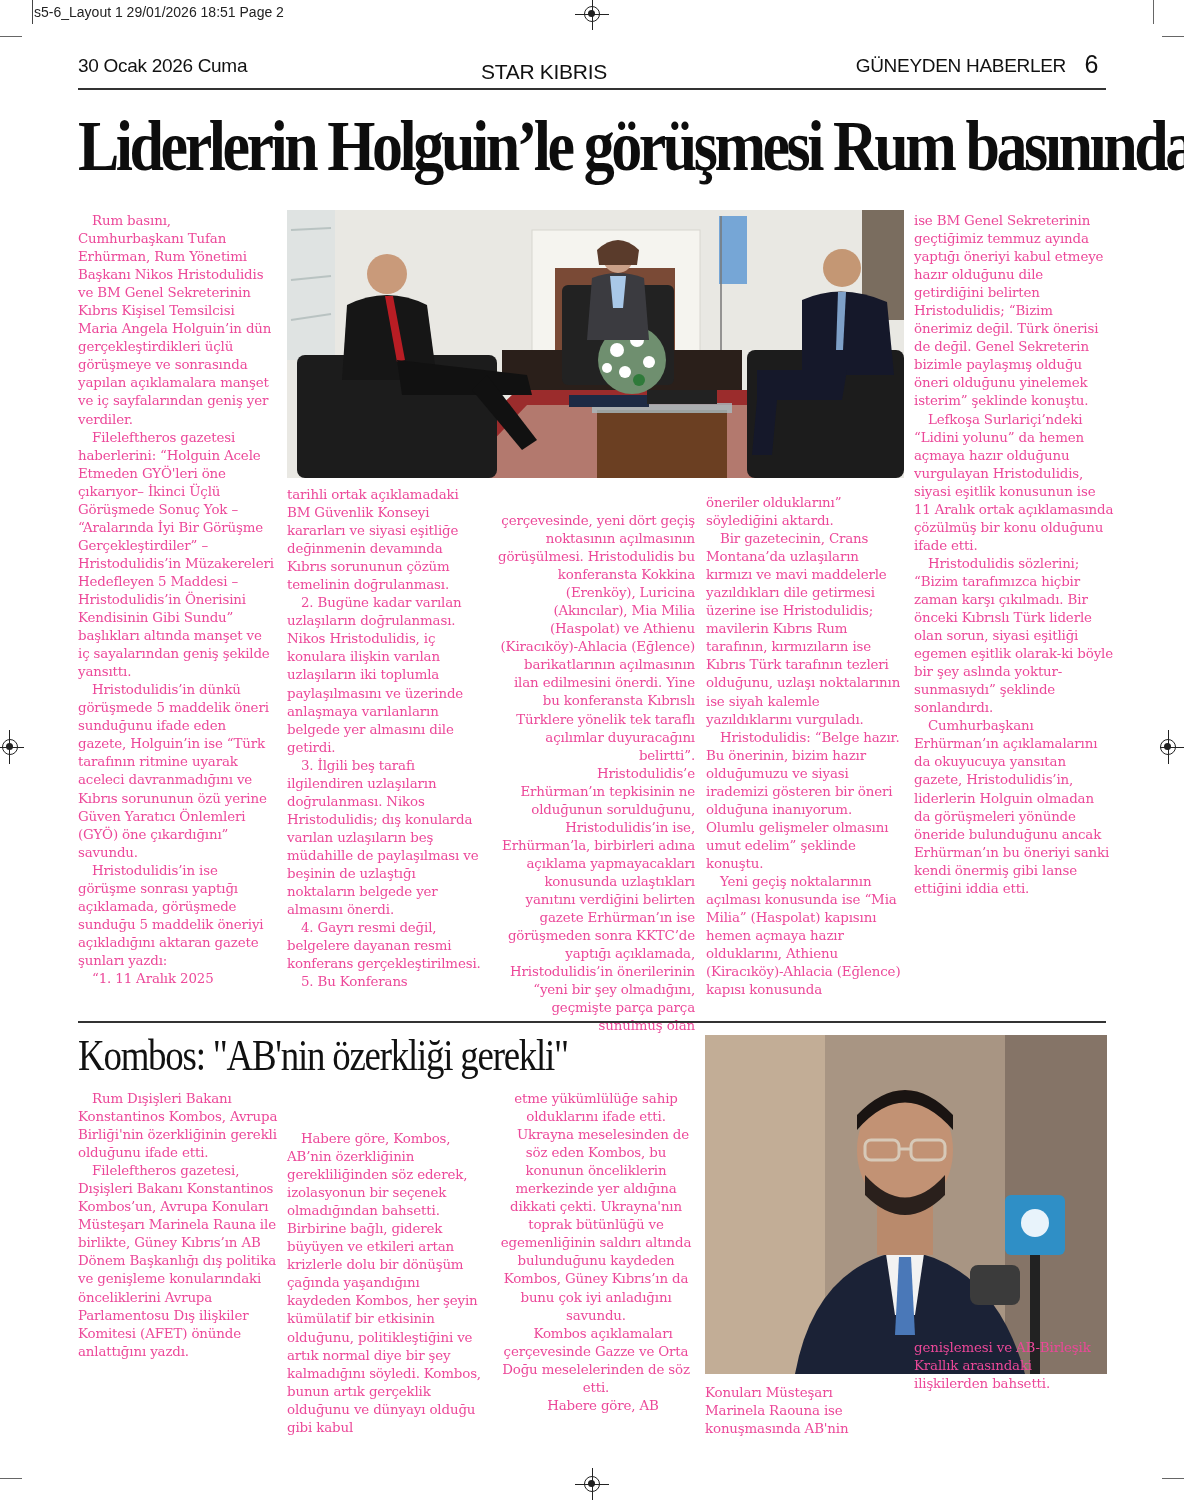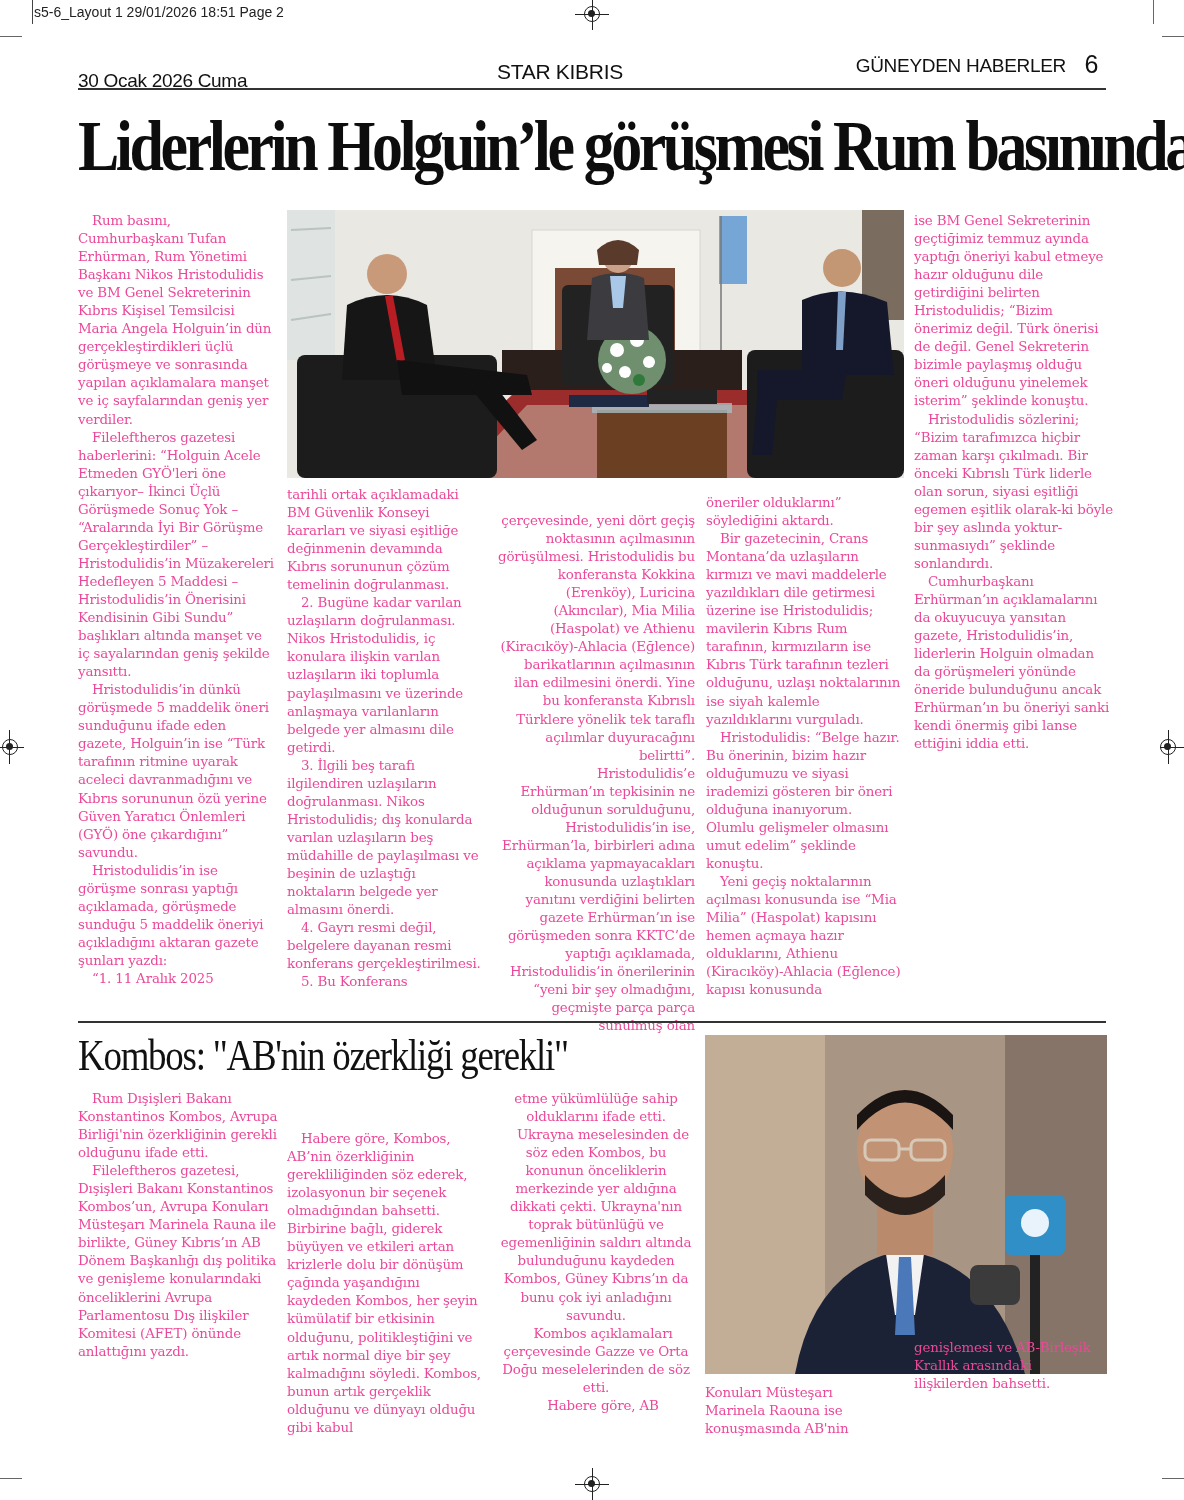--- a/index.html
+++ b/index.html
@@ -8,22 +8,22 @@
   .slug{left:34px;top:4px;font-family:"Liberation Sans",sans-serif;font-size:14px;color:#222;}
   .slug-bar{left:32px;top:0;width:1px;height:24px;background:#444;}
   .crop-h{height:1px;background:#666;}
   .crop-v{width:1px;background:#666;}
   .regmark{width:16px;height:16px;border:1.5px solid #222;border-radius:50%;box-sizing:border-box;}
   .regmark::before{content:"";position:absolute;left:3px;top:3px;width:7px;height:7px;border-radius:50%;background:#222;}
   .regmark-line-h{height:1px;background:#222;width:34px;}
   .regmark-line-v{width:1px;background:#222;height:34px;}
 
   .hdr{top:55px;font-family:"Liberation Sans",sans-serif;font-size:19px;letter-spacing:-0.3px;color:#111;}
-  .hdr-date{left:78px;margin-top:15px;}
-  .hdr-paper{left:0;width:1088px;text-align:center;top:60px;font-size:21px;padding-left:16px;}
+  .hdr-date{left:78px;}
+  .hdr-paper{left:0;width:1088px;text-align:center;top:60px;font-size:21px;}
   .hdr-section{right:118px;font-size:19px;}
   .hdr-page{right:86px;top:50px;font-size:25px;}
   .hdr-rule{left:78px;top:88px;width:1028px;height:1.5px;background:#333;}
 
   .headline{left:78px;top:104px;width:1030px;font-family:"Liberation Serif",serif;font-weight:bold;font-size:72px;line-height:84px;letter-spacing:-4px;transform:scaleX(0.86);transform-origin:left top;white-space:nowrap;color:#0d0d0d;}
 
   .col{font-family:"DejaVu Serif",serif;font-size:13.4px;line-height:18.05px;letter-spacing:-0.15px;color:#ec4899;}
   .col p{margin:0;text-indent:14px;}
   .col p.noindent{text-indent:0;}
 
@@ -142,20 +142,21 @@
 
 <div class="abs col" style="left:706px;top:486px;width:198px;margin-top:8px;">
   <p class="noindent">öneriler olduklarını” söylediğini aktardı.</p>
   <p>Bir gazetecinin, Crans Montana’da uzlaşıların kırmızı ve mavi maddelerle yazıldıkları dile getirmesi üzerine ise Hristodulidis; mavilerin Kıbrıs Rum tarafının, kırmızıların ise Kıbrıs Türk tarafının tezleri olduğunu, uzlaşı noktalarının ise siyah kalemle yazıldıklarını vurguladı.</p>
   <p>Hristodulidis: “Belge hazır. Bu önerinin, bizim hazır olduğumuzu ve siyasi irademizi gösteren bir öneri olduğuna inanıyorum. Olumlu gelişmeler olmasını umut edelim” şeklinde konuştu.</p>
   <p>Yeni geçiş noktalarının açılması konusunda ise “Mia Milia” (Haspolat) kapısını hemen açmaya hazır olduklarını, Athienu (Kiracıköy)-Ahlacia (Eğlence) kapısı konusunda</p>
 </div>
 
 <div class="abs col" style="left:914px;top:212px;width:200px;">
   <p class="noindent">ise BM Genel Sekreterinin geçtiğimiz temmuz ayında yaptığı öneriyi kabul etmeye hazır olduğunu dile getirdiğini belirten Hristodulidis; “Bizim önerimiz değil. Türk önerisi de değil. Genel Sekreterin bizimle paylaşmış olduğu öneri olduğunu yinelemek isterim” şeklinde konuştu.</p>
+  <p>Lefkoşa Surlariçi’ndeki “Lidini yolunu” da hemen açmaya hazır olduğunu vurgulayan Hristodulidis, siyasi eşitlik konusunun ise 11 Aralık ortak açıklamasında çözülmüş bir konu olduğunu ifade etti.</p>
   <p>Hristodulidis sözlerini; “Bizim tarafımızca hiçbir zaman karşı çıkılmadı. Bir önceki Kıbrıslı Türk liderle olan sorun, siyasi eşitliği egemen eşitlik olarak-ki böyle bir şey aslında yoktur-sunmasıydı” şeklinde sonlandırdı.</p>
   <p>Cumhurbaşkanı Erhürman’ın açıklamalarını da okuyucuya yansıtan gazete, Hristodulidis’in, liderlerin Holguin olmadan da görüşmeleri yönünde öneride bulunduğunu ancak Erhürman’ın bu öneriyi sanki kendi önermiş gibi lanse ettiğini iddia etti.</p>
 </div>
 
 <div class="abs divider"></div>
 
 <div class="abs headline2">Kombos: "AB'nin özerkliği gerekli"</div>
 
 <div class="abs photo2">
   <svg width="402" height="339" viewBox="0 0 402 339">

